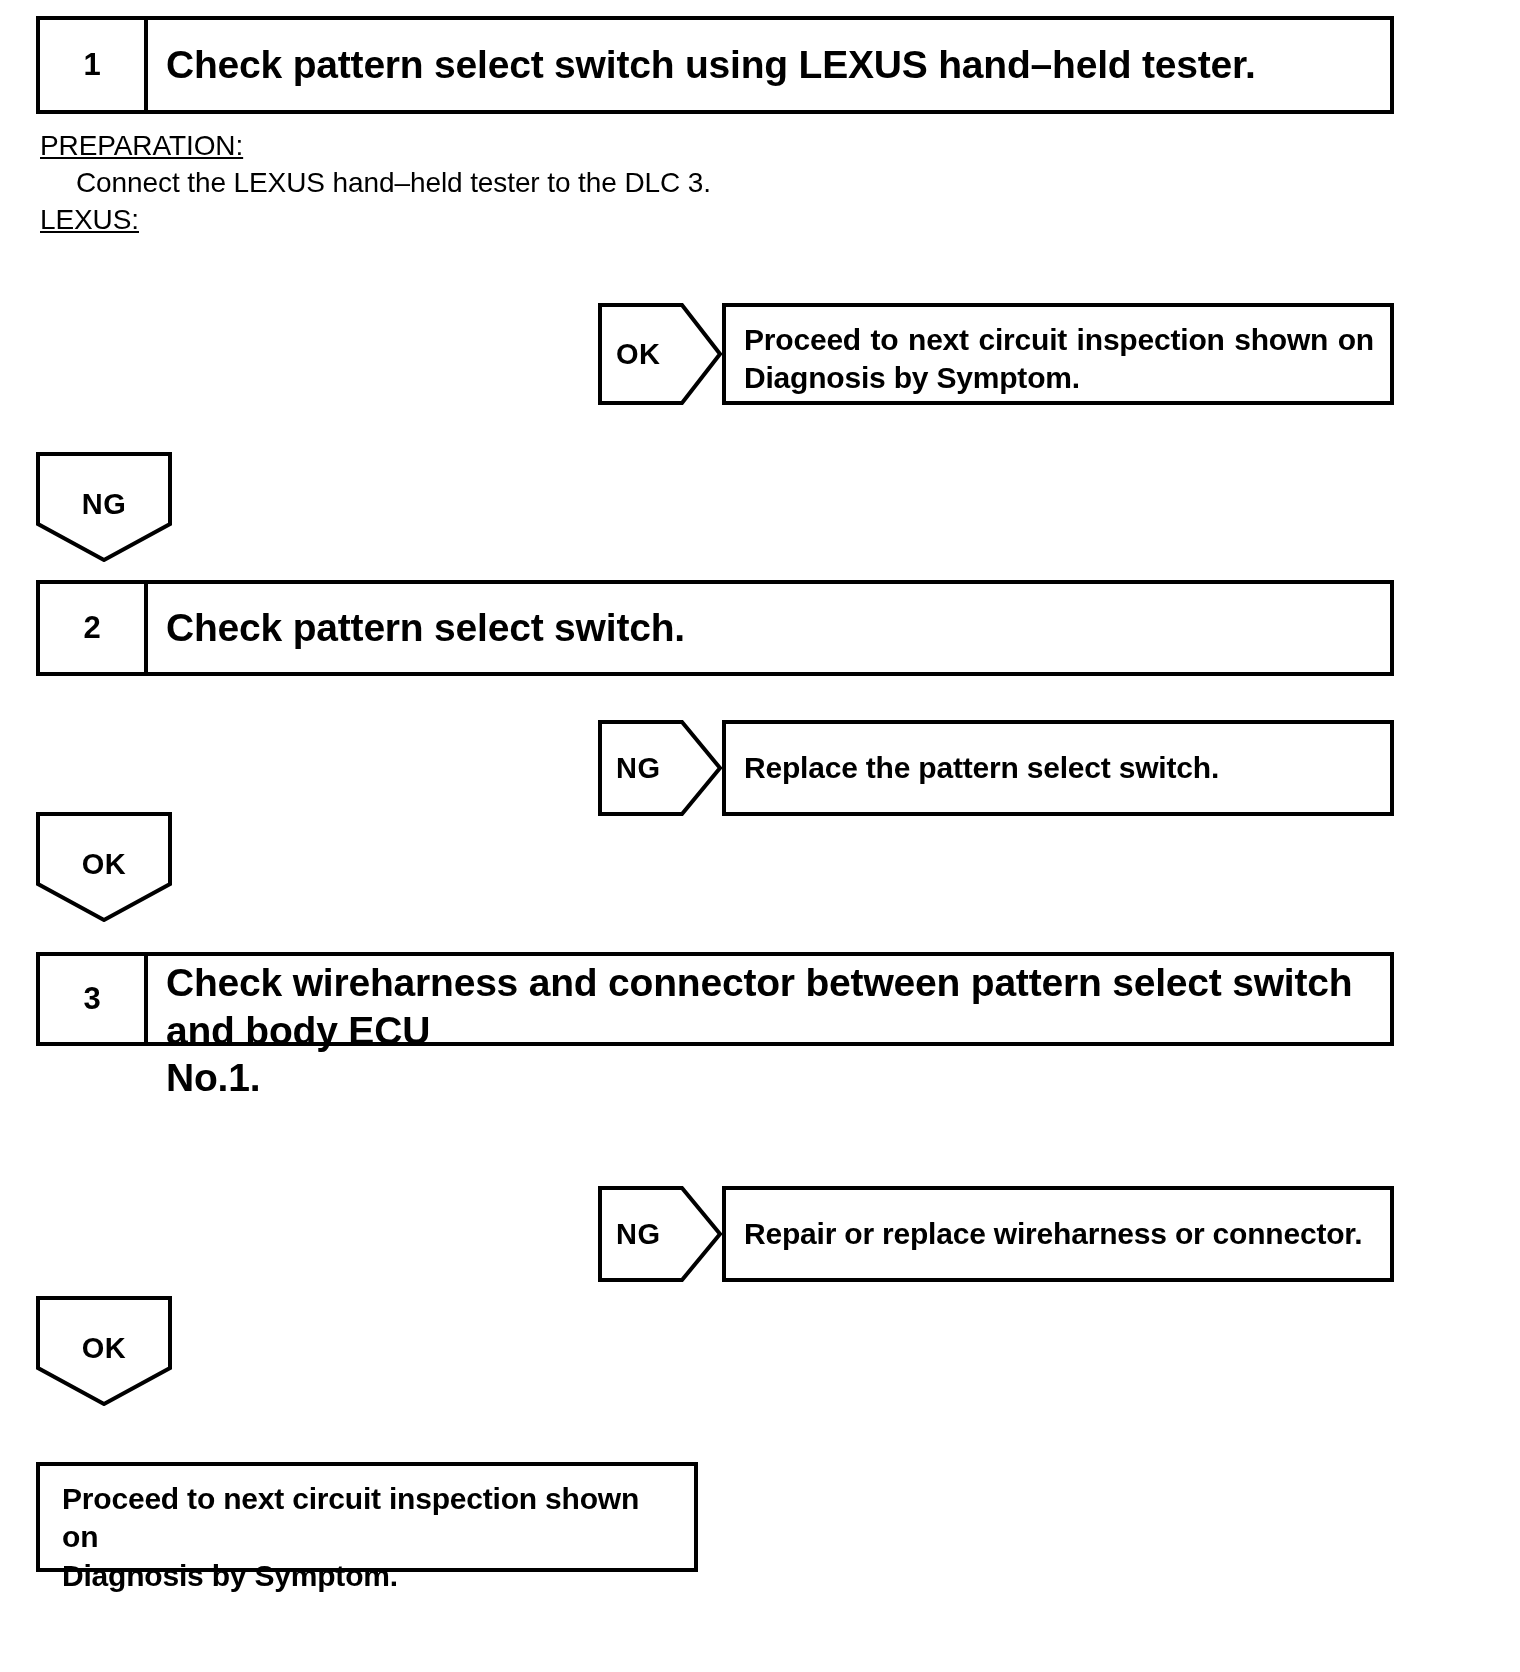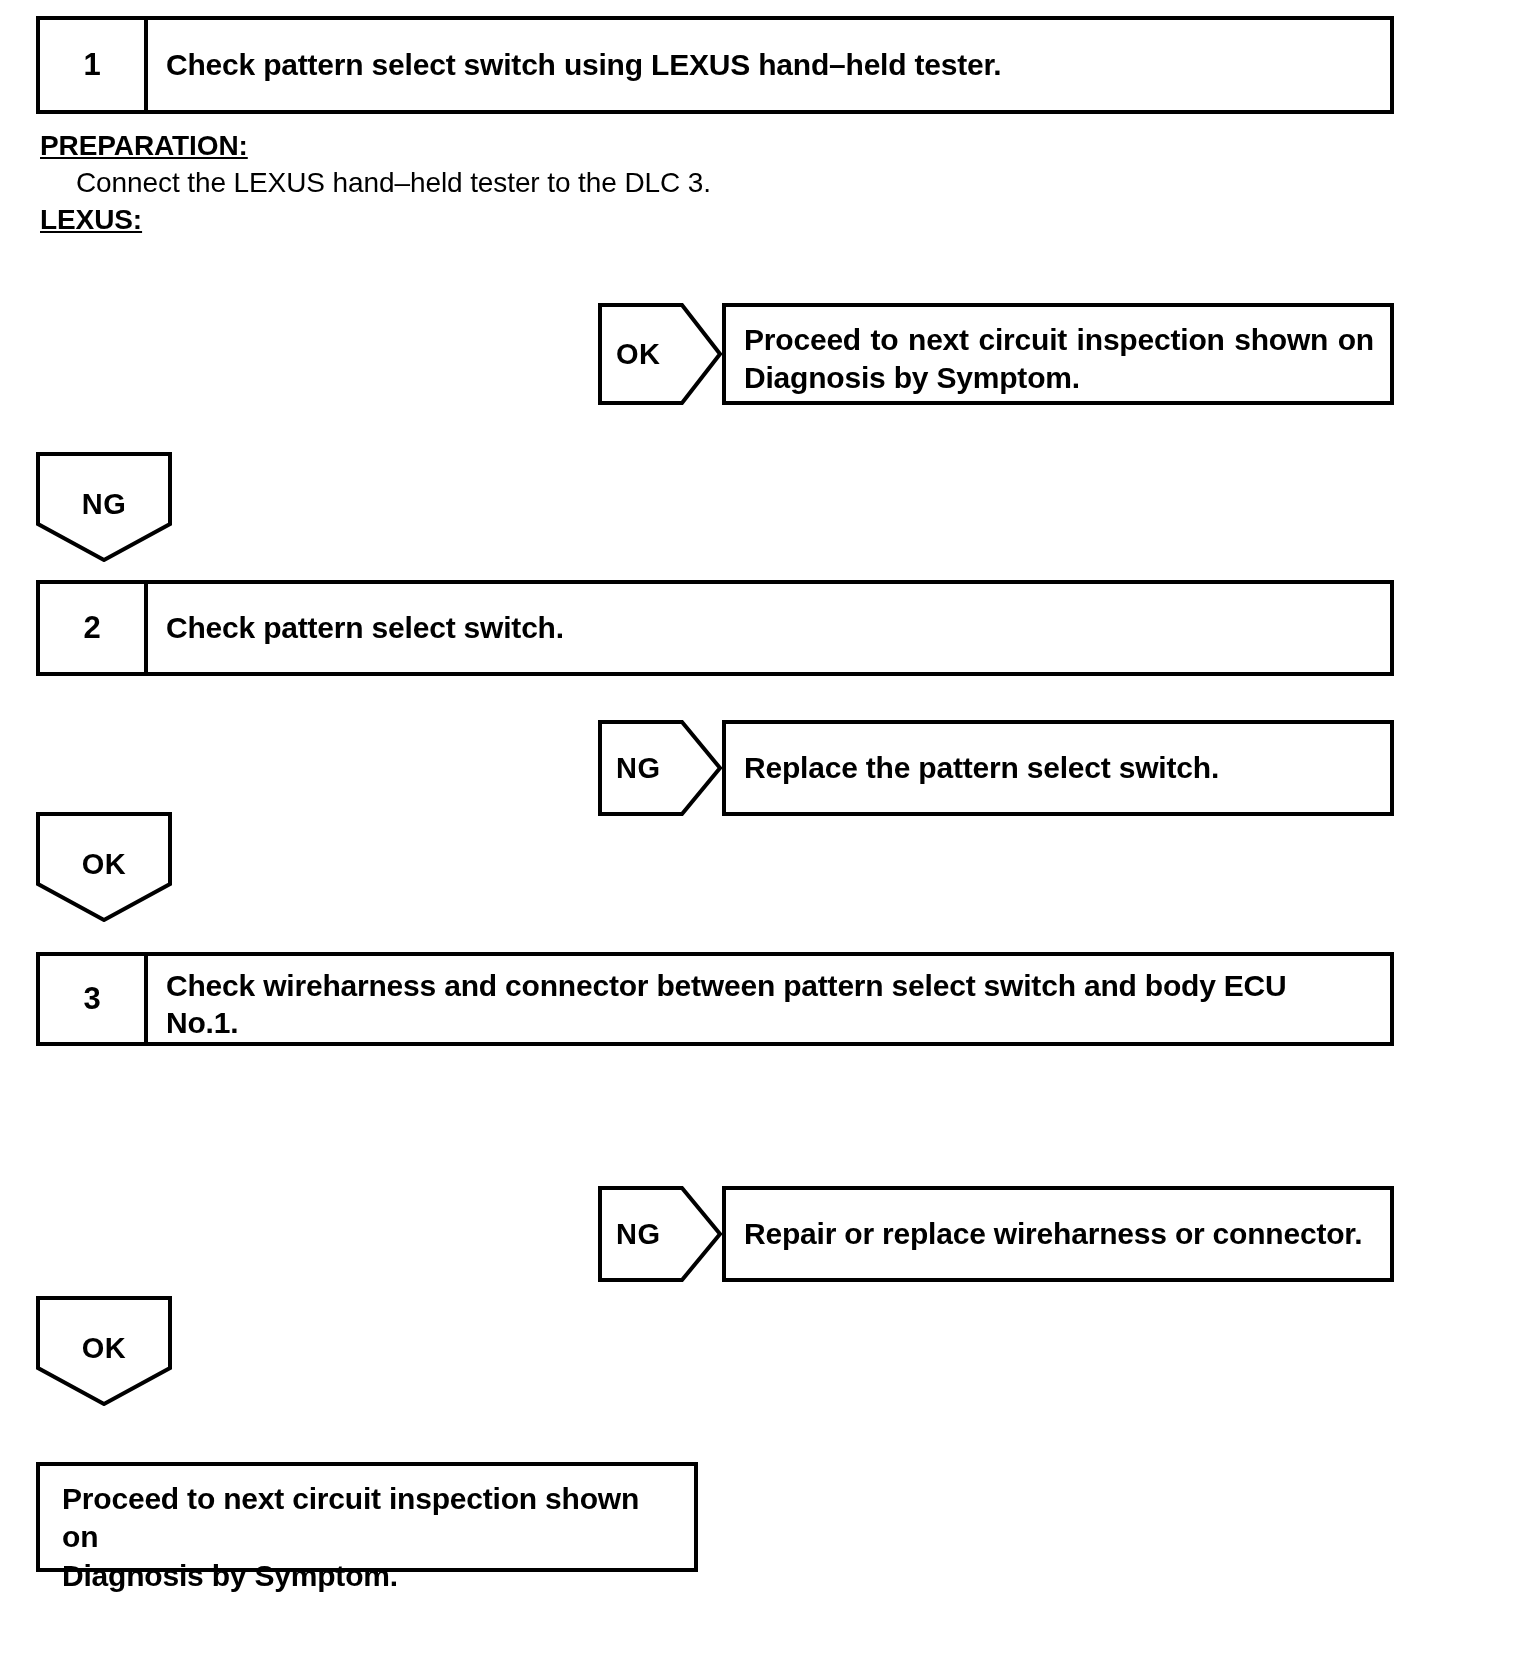--- a/index.html
+++ b/index.html
@@ -43,39 +43,39 @@
     justify-content: center;
     font-size: 31px;
     font-weight: bold;
     letter-spacing: 0px;
   }
   .step-title {
     flex: 1 1 auto;
     display: flex;
     align-items: center;
     padding: 0 14px 0 18px;
-    font-size: 30px;
+    font-size: 39px;
     font-weight: bold;
     line-height: 1.22;
     letter-spacing: -0.2px;
   }
   .step-title.two-line {
     align-items: flex-start;
-    padding-top: 12px;
+    padding-top: 3px;
   }
 
   
   .text-block {
     position: absolute;
     font-size: 28px;
     line-height: 1.33;
     letter-spacing: -0.1px;
   }
   .text-block .hdr {
-    font-weight: bold;
+    font-weight: normal;
     text-decoration: underline;
     text-underline-offset: 2px;
   }
   .text-block .body-line {
     font-weight: normal;
     margin-left: 36px;
   }
 
   
   .branch {

